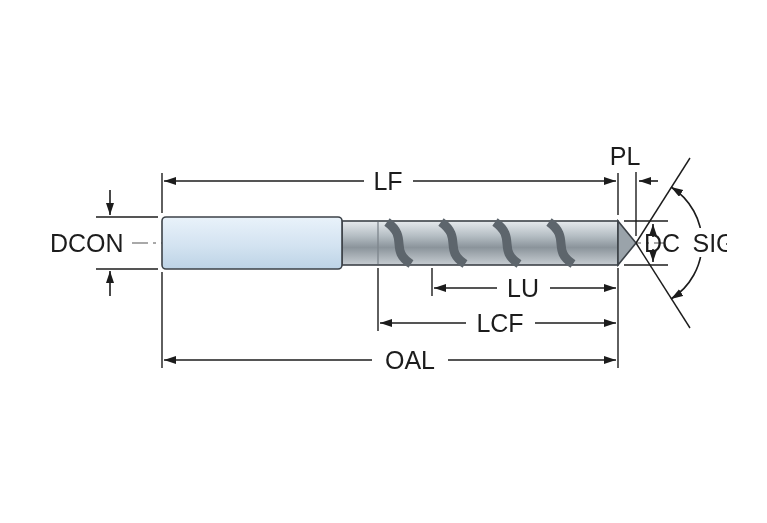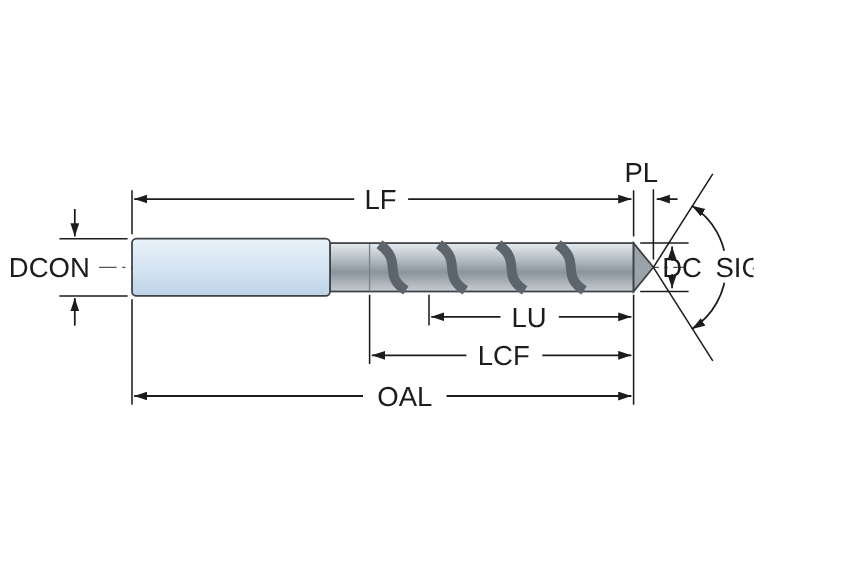--- a/index.html
+++ b/index.html
@@ -7,20 +7,21 @@
     padding: 0;
     background: #ffffff;
     font-family: "Liberation Sans", sans-serif;
   }
   .stage {
     position: relative;
     width: 685px;
     height: 523px;
     background: #ffffff;
     overflow: hidden;
+    margin-left: 42px;
   }
   svg text {
     font-family: "Liberation Sans", sans-serif;
     font-size: 25px;
     fill: #1c1c1c;
   }
   .dim {
     stroke: #1c1c1c;
     stroke-width: 1.6;
     fill: none;

